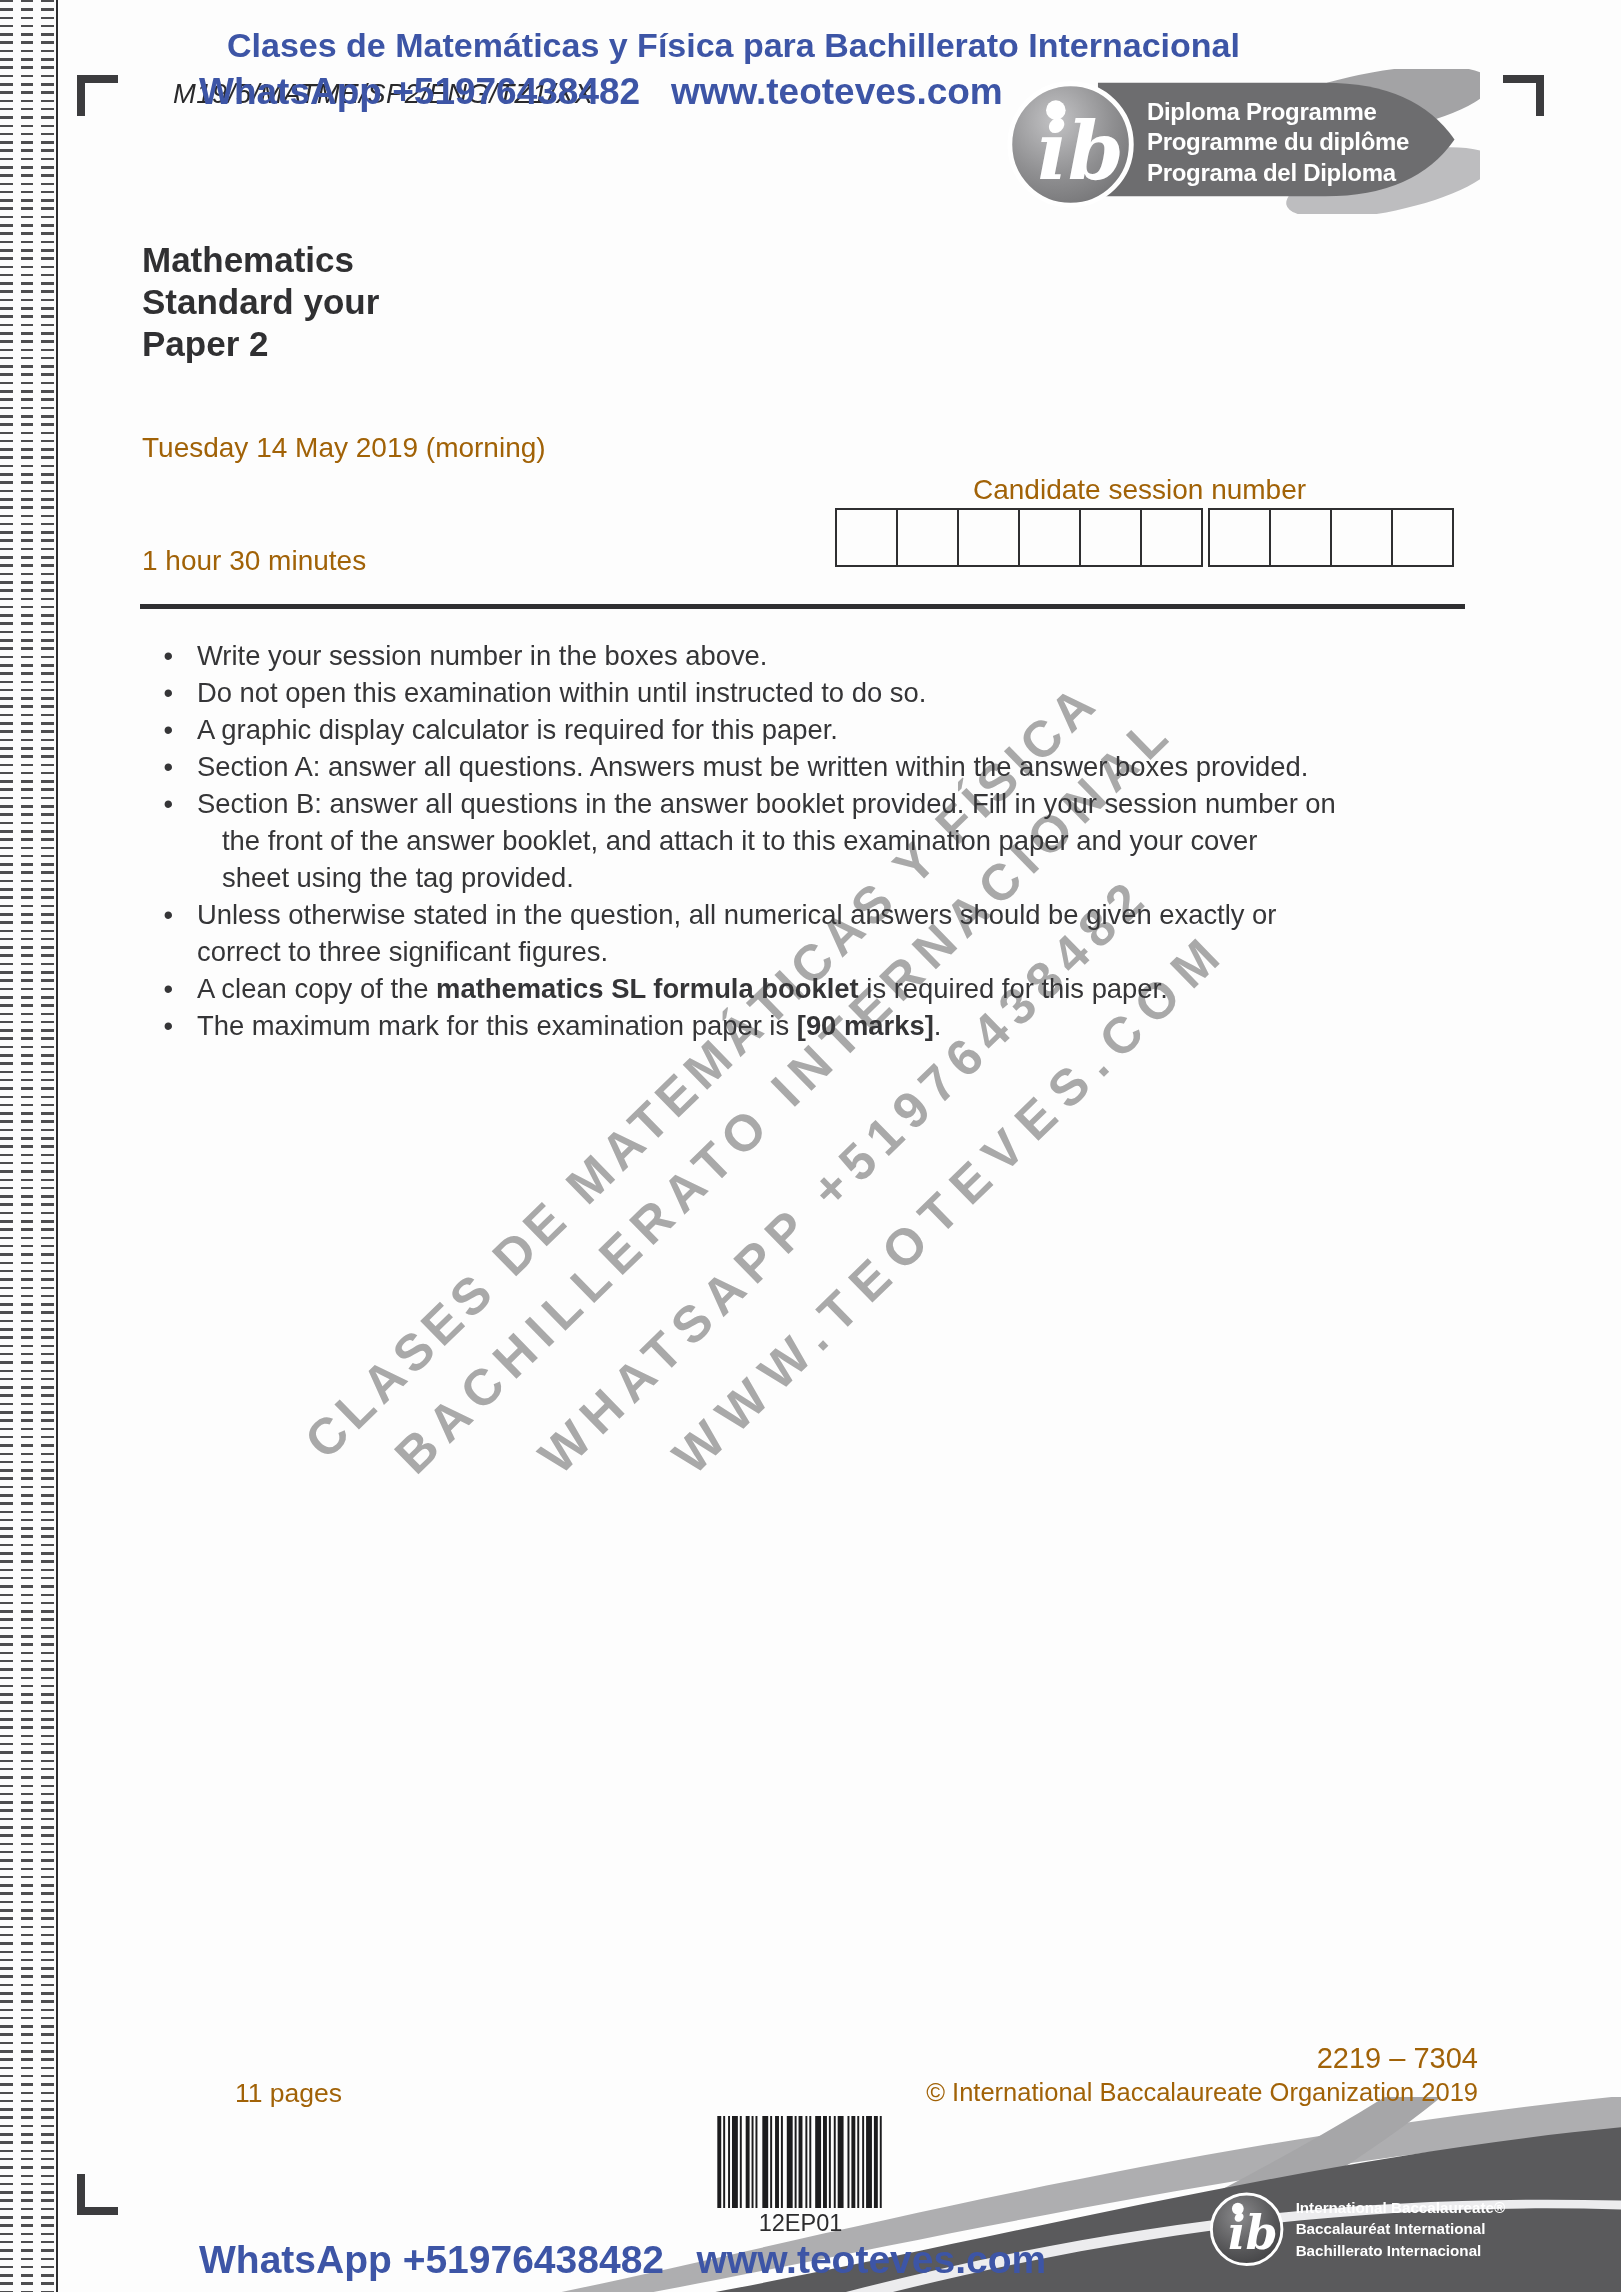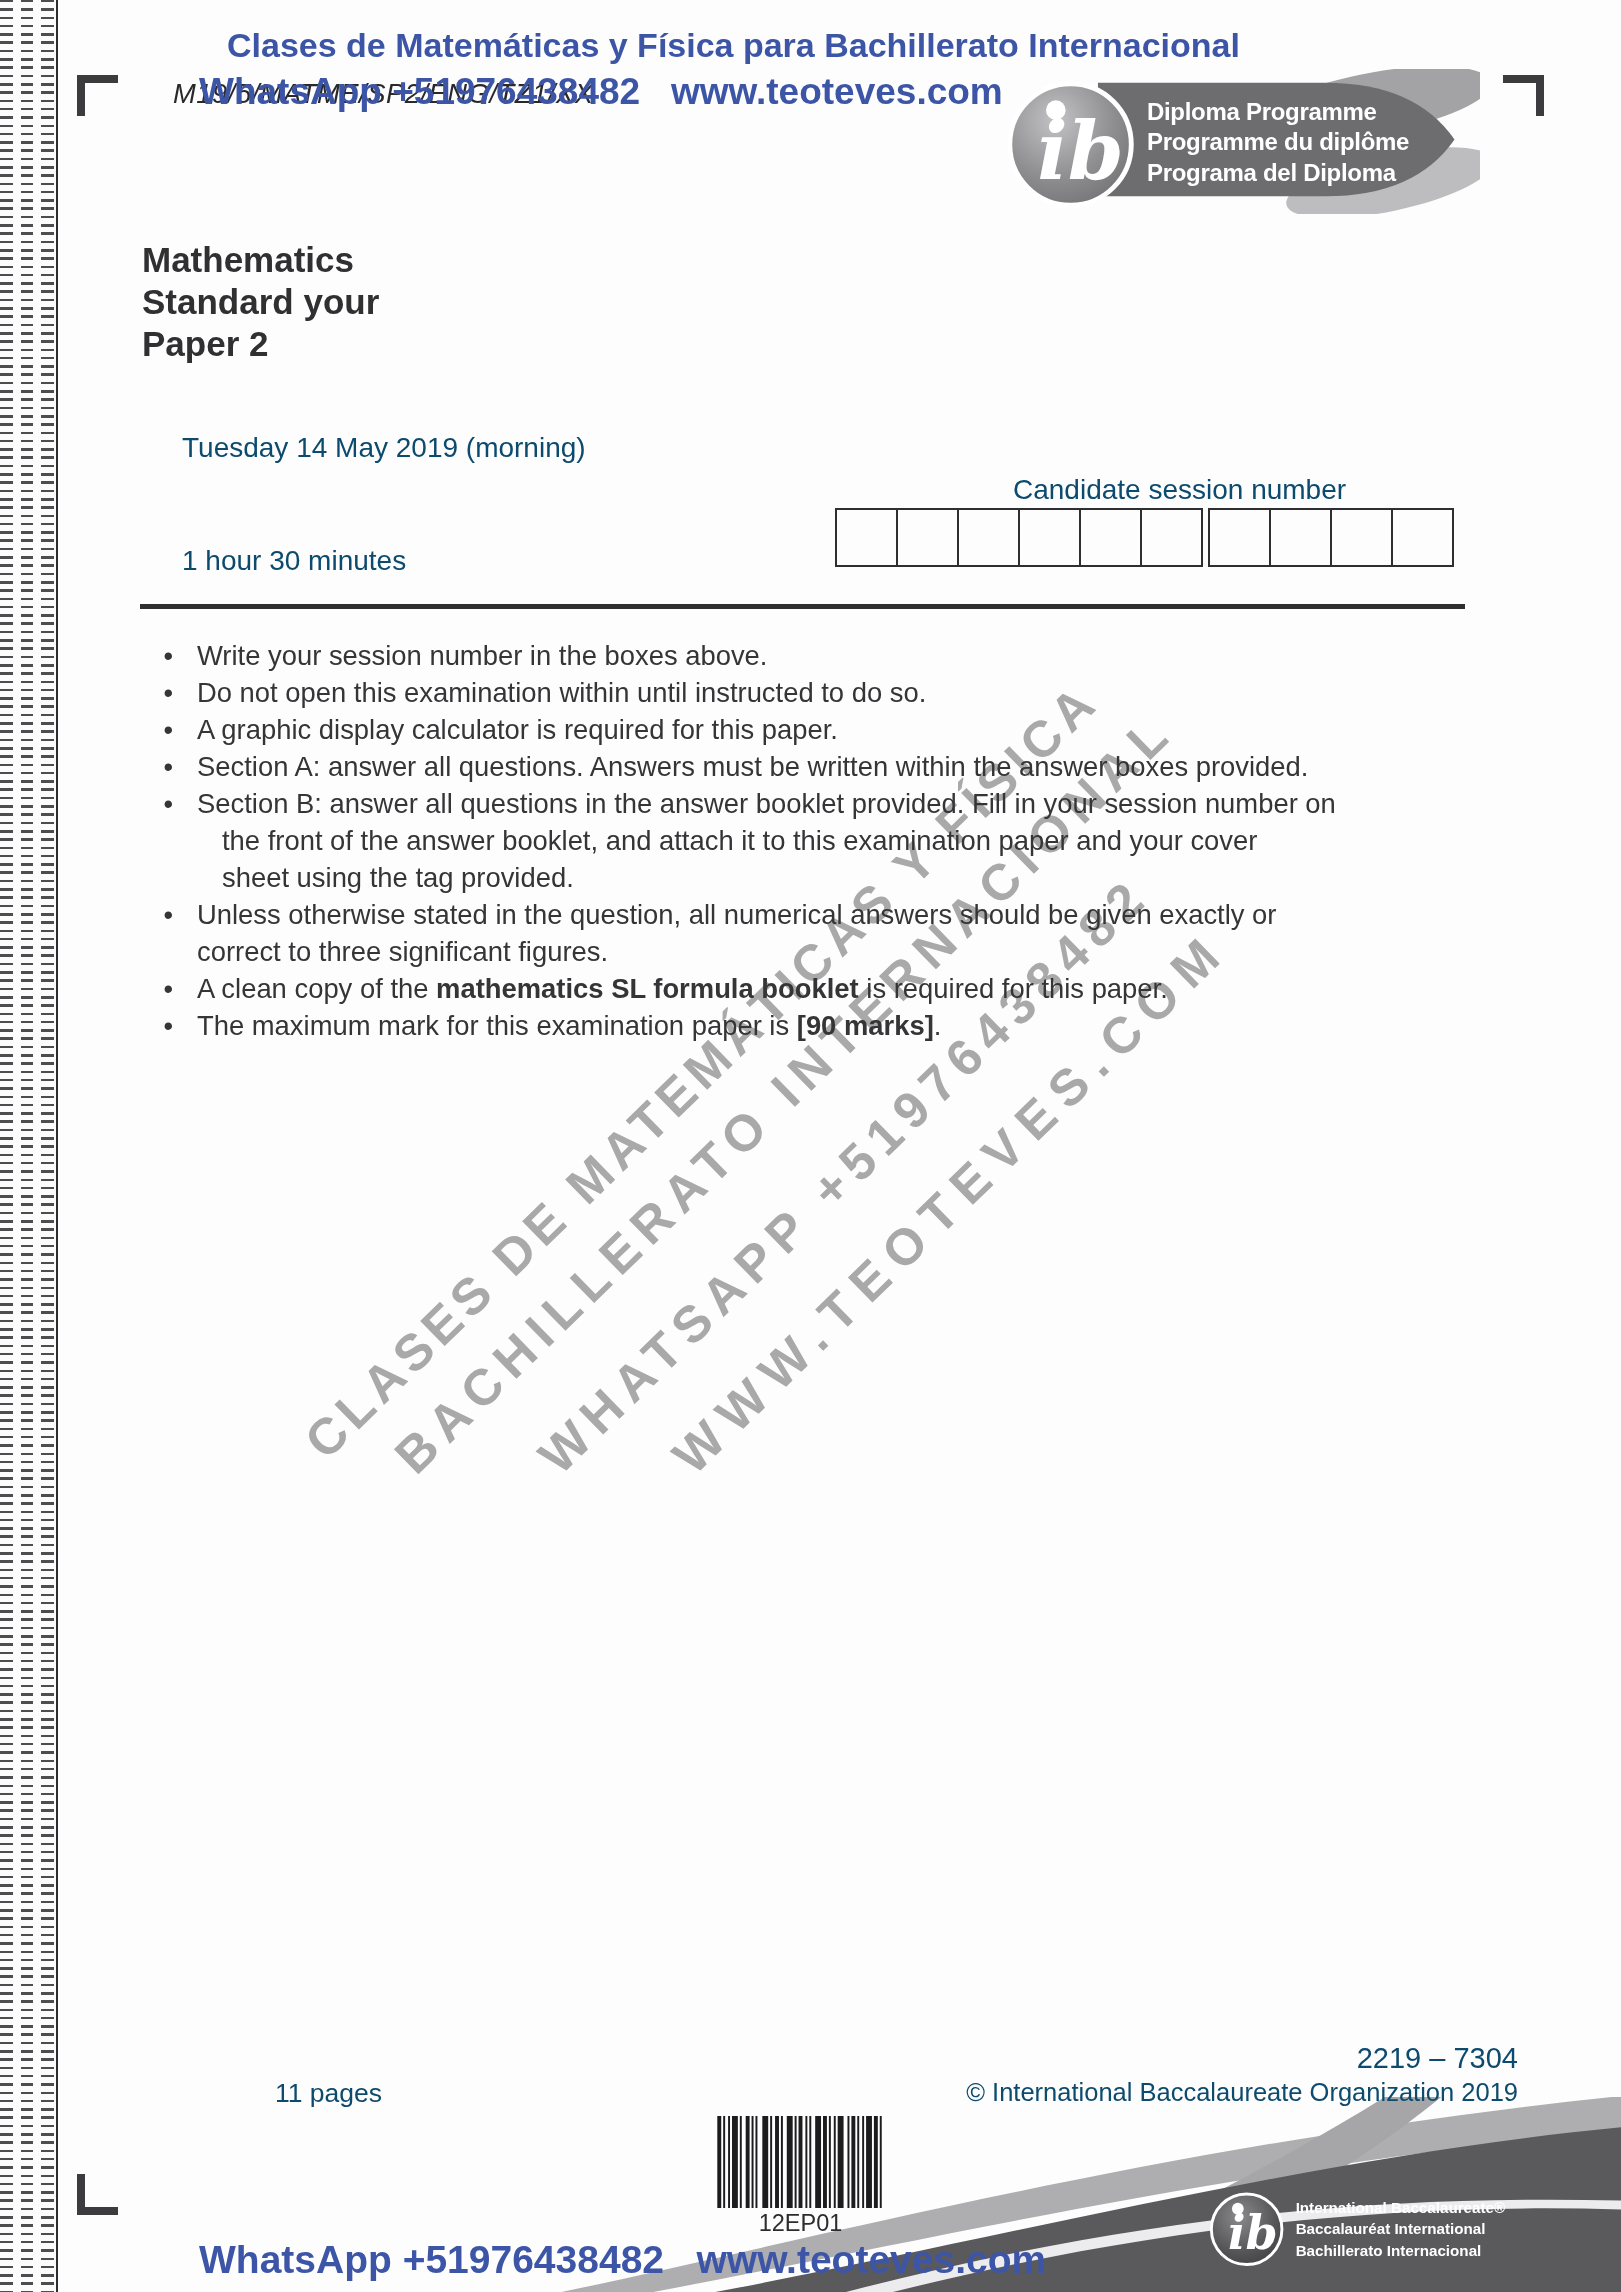--- a/index.html
+++ b/index.html
@@ -22,21 +22,21 @@
   .wm{z-index:2;transform-origin:0 100%;transform:rotate(-44.3deg);
       font-weight:bold;white-space:nowrap;color:#a9a9a9;line-height:55px;font-size:51px;}
 
   
   .blue{color:#3d55a6;font-weight:bold;white-space:pre;z-index:6;}
   .code-line{font-size:27.4px;color:#29292b;letter-spacing:0.5px;z-index:4;white-space:nowrap;}
 
   .title-block{left:142px;top:239px;z-index:4;}
   .title-block div{font-size:35px;font-weight:bold;line-height:42px;color:#303032;white-space:nowrap;}
 
-  .body-text{font-size:28px;color:#0c4a6e;white-space:nowrap;z-index:4;margin-left:40px;}
+  .body-text{font-size:28px;color:#a16207;white-space:nowrap;z-index:4;}
 
   
   .boxes{left:835px;top:508px;display:flex;z-index:4;}
   .cell{width:59px;height:55px;border:2.9px solid #2f2f31;border-left:none;background:transparent;}
   .cell.first{border-left:2.9px solid #2f2f31;}
   .cell.gap{border-left:2.9px solid #2f2f31;margin-left:4.9px;}
 
   .rule{left:140px;top:604px;width:1325px;height:4.9px;background:#2f2f31;z-index:4;}
 
   .instr{left:142px;top:637px;z-index:4;}

